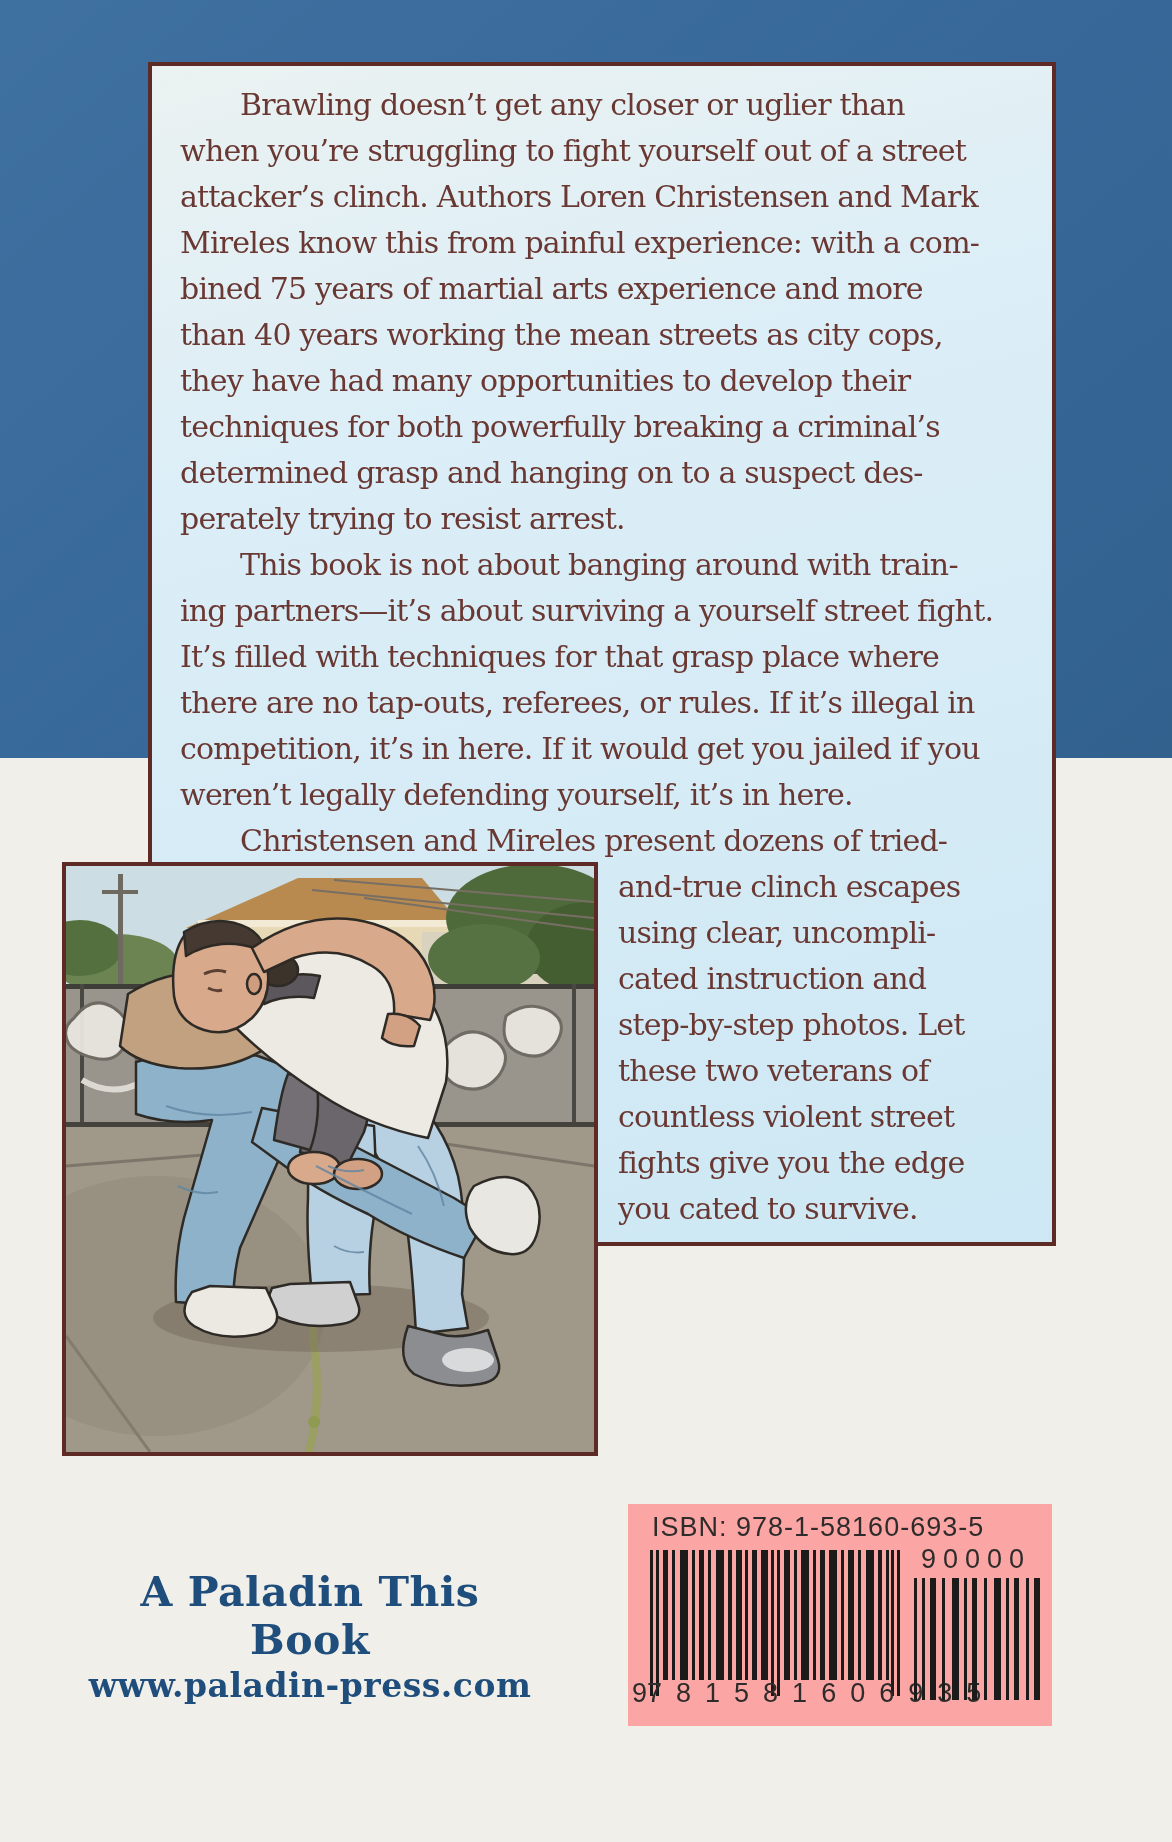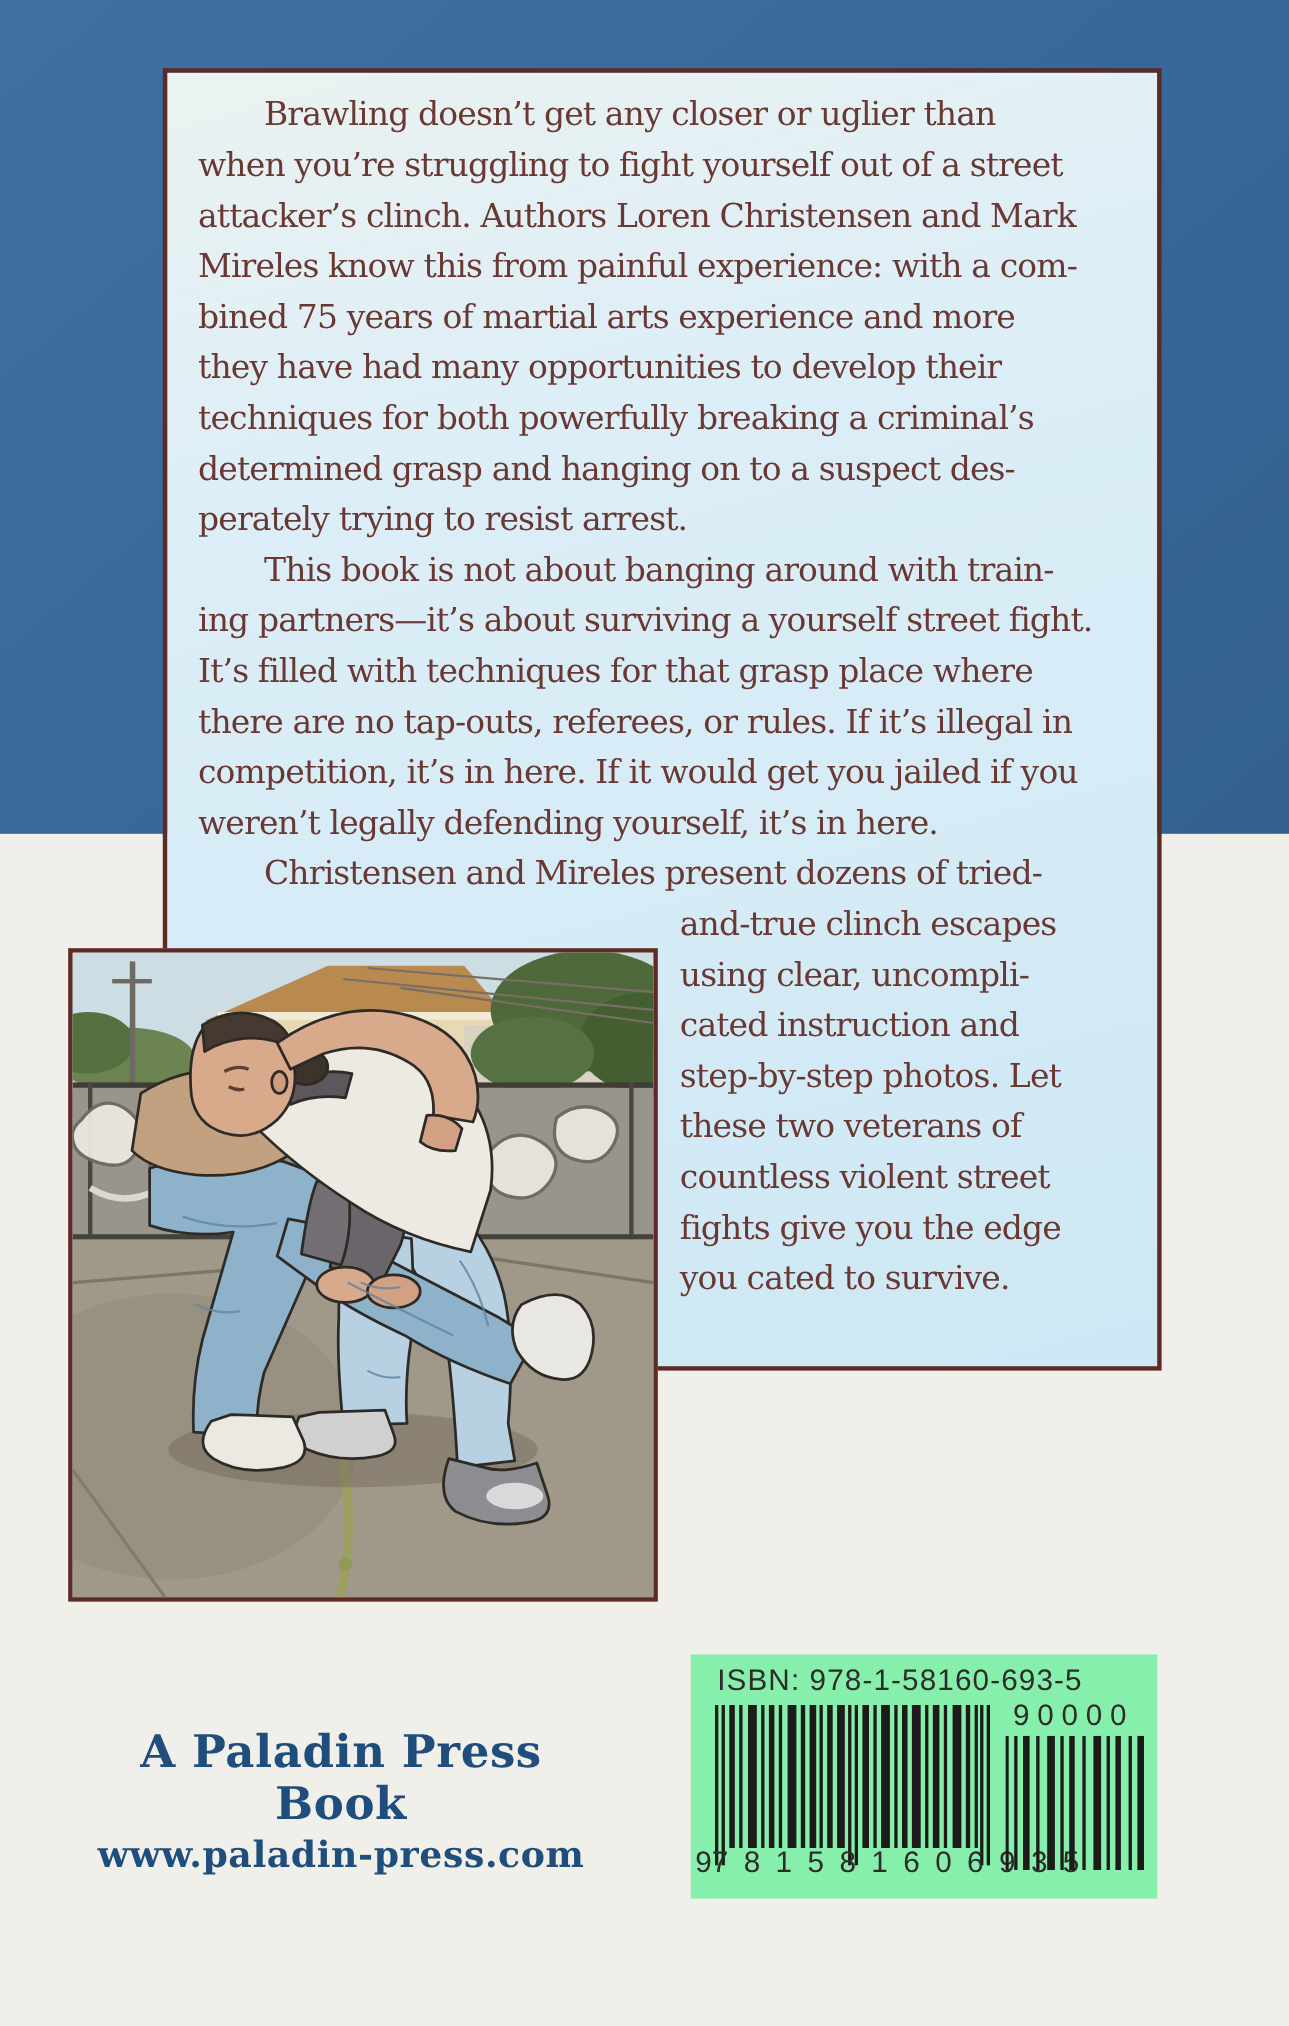--- a/index.html
+++ b/index.html
@@ -32,21 +32,21 @@
 
   .paladin {
     position:absolute; left:80px; top:1568px; width:460px; text-align:center;
     color:#1f4e7c;
   }
   .paladin .l1 { font-size:41px; font-weight:bold; letter-spacing:0.5px; }
   .paladin .l2 { font-size:33px; font-weight:bold; margin-top:2px; letter-spacing:0.5px; }
 
   .barcode-zone {
     position:absolute; left:628px; top:1504px; width:424px; height:222px;
-    background:#86efac; font-family:"Liberation Sans", sans-serif; color:#2e2c2a;
+    background:#fca5a5; font-family:"Liberation Sans", sans-serif; color:#2e2c2a;
   }
   .isbn   { position:absolute; left:24px; top:8px; font-size:27px; letter-spacing:1px; }
   .main-bars  { position:absolute; left:22px; top:46px; width:250px; height:146px; }
   .digits {
     position:absolute; left:4px; top:174px; width:268px;
     display:flex; justify-content:space-between; font-size:27px;
   }
   .addon-label {
     position:absolute; left:284px; top:40px; width:128px; text-align:center;
     font-size:27px; letter-spacing:7px;
@@ -60,20 +60,21 @@
 <div class="cover">
   <div class="blue-band"></div>
 
   <div class="panel">
     <div class="panel-text">
       <div class="line indent">Brawling doesn’t get any closer or uglier than</div>
       <div class="line">when you’re struggling to fight yourself out of a street</div>
       <div class="line">attacker’s clinch. Authors Loren Christensen and Mark</div>
       <div class="line">Mireles know this from painful experience: with a com-</div>
       <div class="line">bined 75 years of martial arts experience and more</div>
+      <div class="line">than 40 years working the mean streets as city cops,</div>
       <div class="line">they have had many opportunities to develop their</div>
       <div class="line">techniques for both powerfully breaking a criminal’s</div>
       <div class="line">determined grasp and hanging on to a suspect des-</div>
       <div class="line">perately trying to resist arrest.</div>
       <div class="line indent">This book is not about banging around with train-</div>
       <div class="line">ing partners—it’s about surviving a yourself street fight.</div>
       <div class="line">It’s filled with techniques for that grasp place where</div>
       <div class="line">there are no tap-outs, referees, or rules. If it’s illegal in</div>
       <div class="line">competition, it’s in here. If it would get you jailed if you</div>
       <div class="line">weren’t legally defending yourself, it’s in here.</div>
@@ -185,21 +186,21 @@
           <path d="M112 320 q20 10 40 6"></path>
         <path d="M262 300 q18 8 36 4"></path>
           <path d="M268 380 q14 8 30 6"></path>
         <path d="M352 280 q18 26 26 60"></path>
           <path d="M250 300 q50 26 96 48"></path>
       </g>
     </svg>
   </div>
 
   <div class="paladin">
-    <div class="l1">A Paladin Press Book</div>
+    <div class="l1">A Paladin This Book</div>
     <div class="l2">www.paladin-press.com</div>
   </div>
 
   <div class="barcode-zone">
     <div class="isbn">ISBN: 978-1-58160-693-5</div>
     <svg class="main-bars bars" viewBox="0 0 250 146" preserveAspectRatio="none">
       <rect x="0" y="0" width="3" height="146"></rect>
         <rect x="6" y="0" width="3" height="146"></rect>
       <rect x="13" y="0" width="5" height="130"></rect>
         <rect x="22" y="0" width="3" height="130"></rect>

